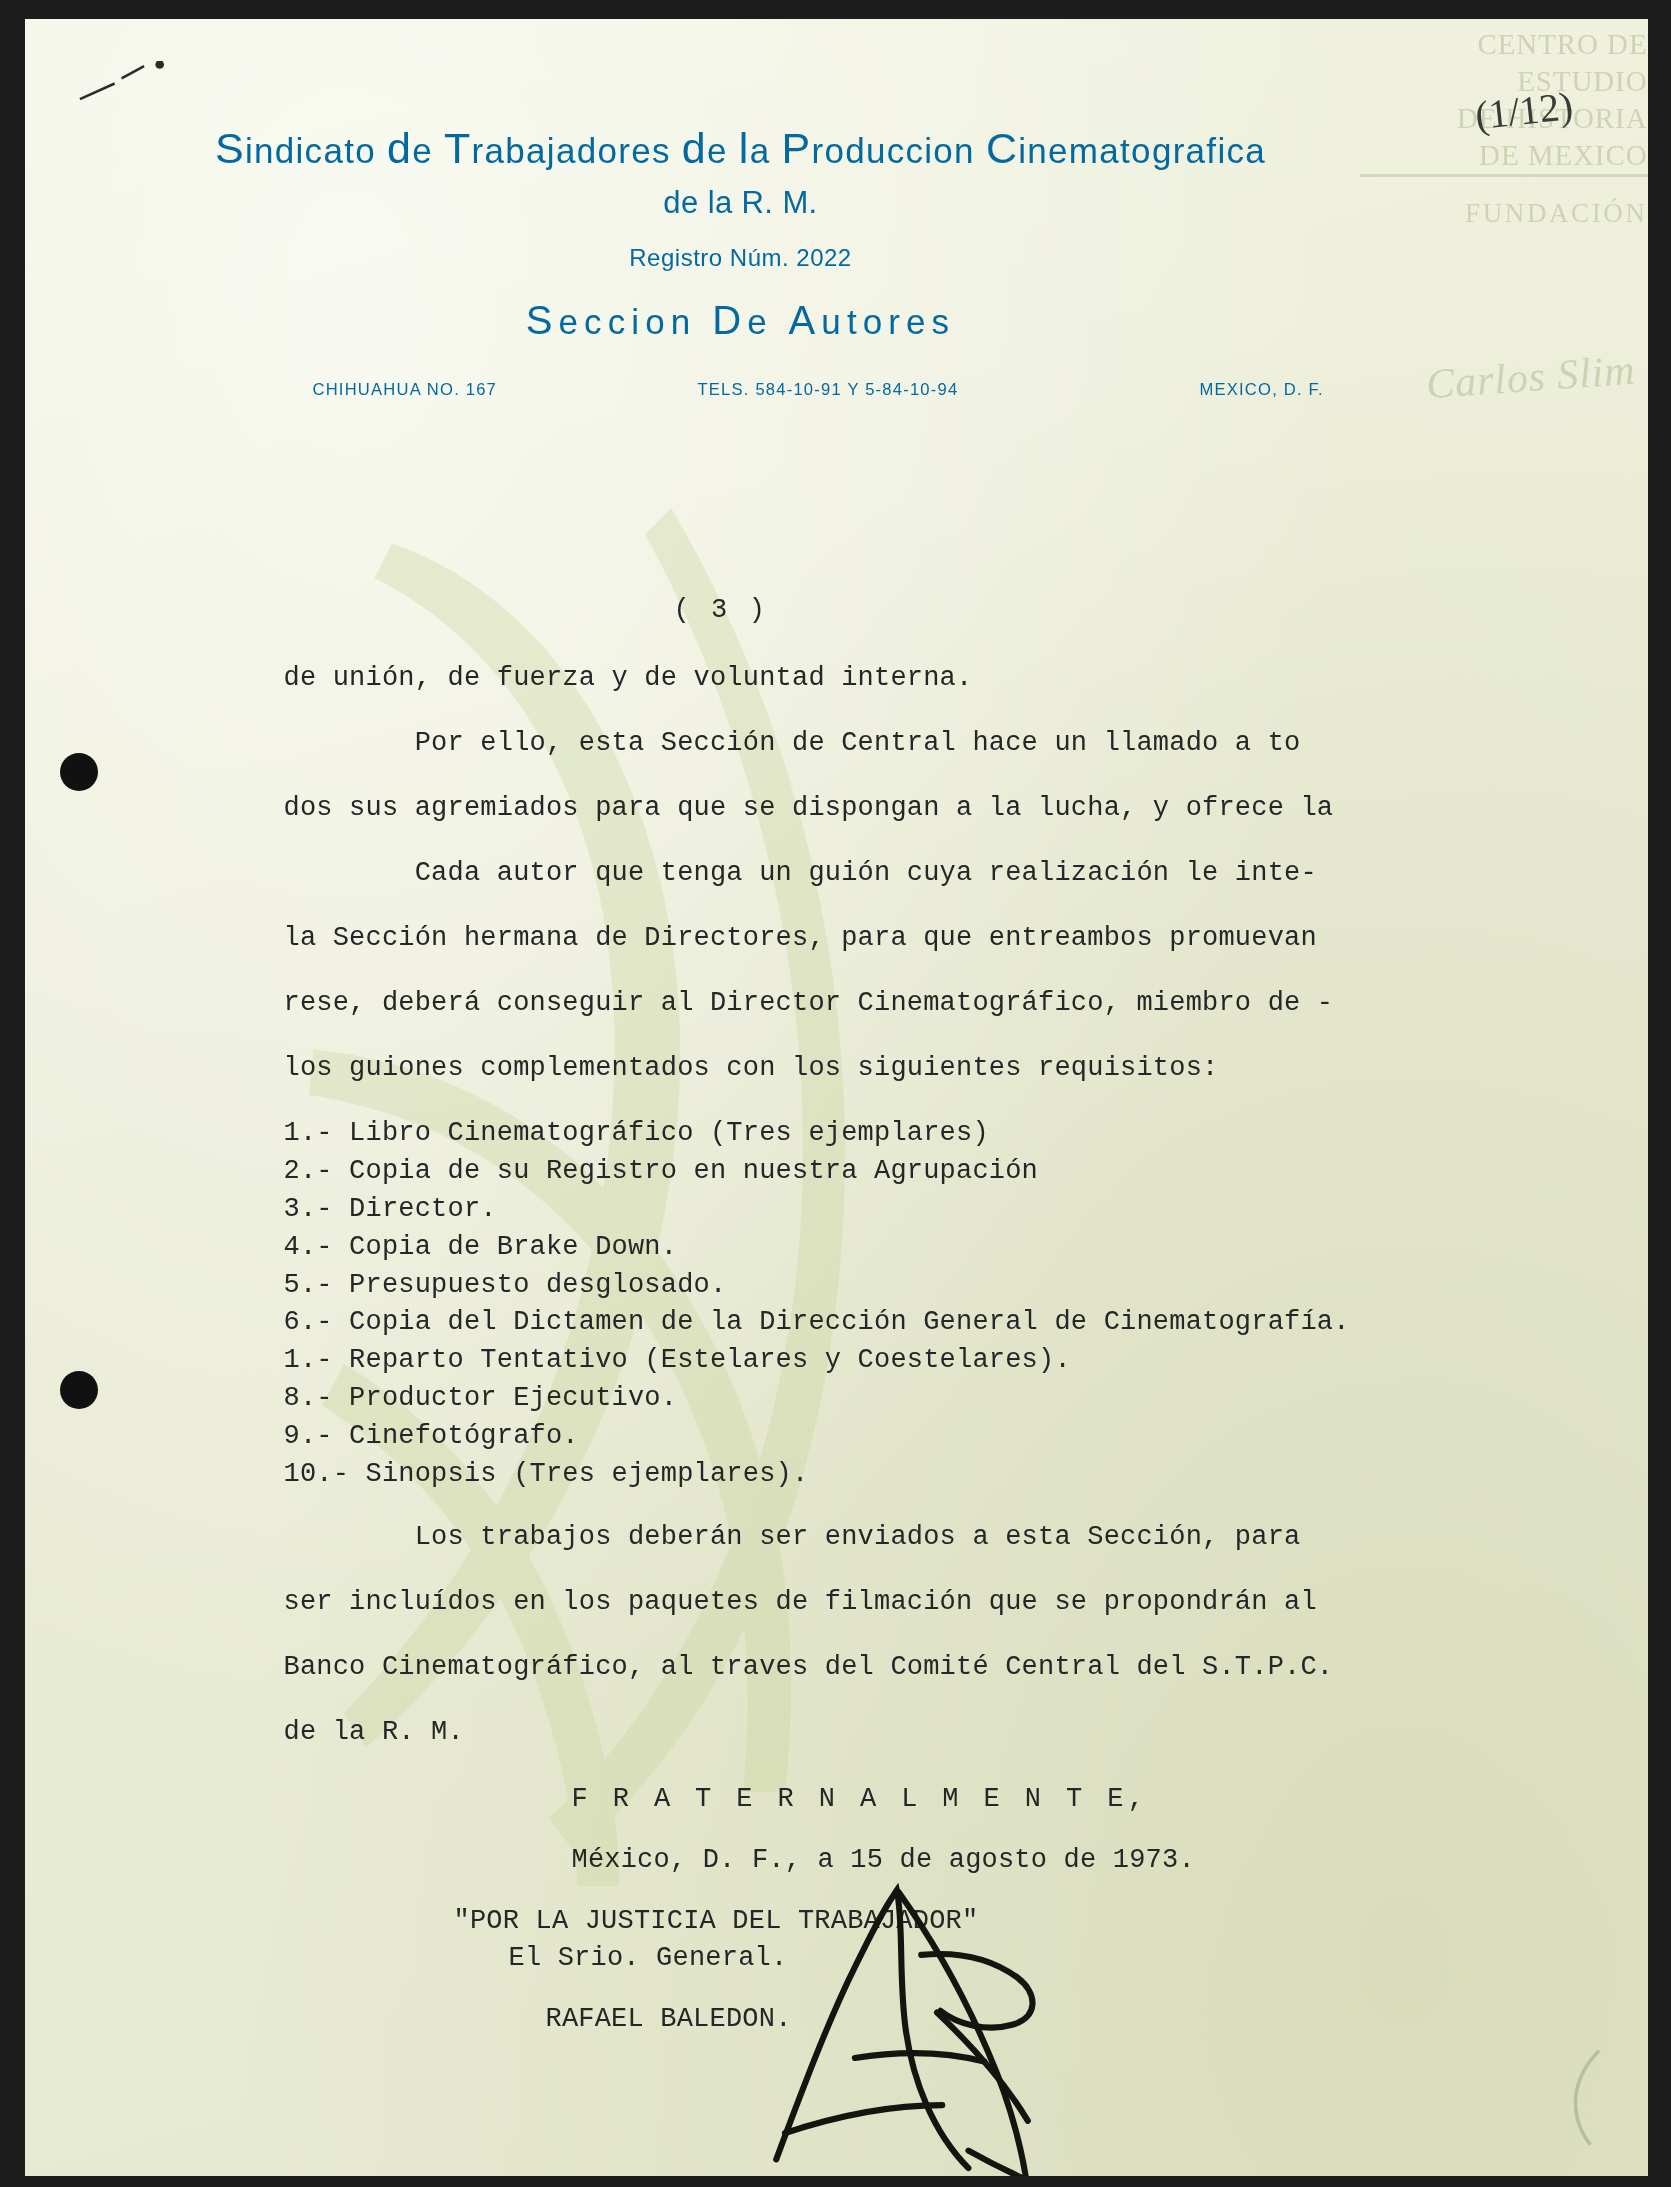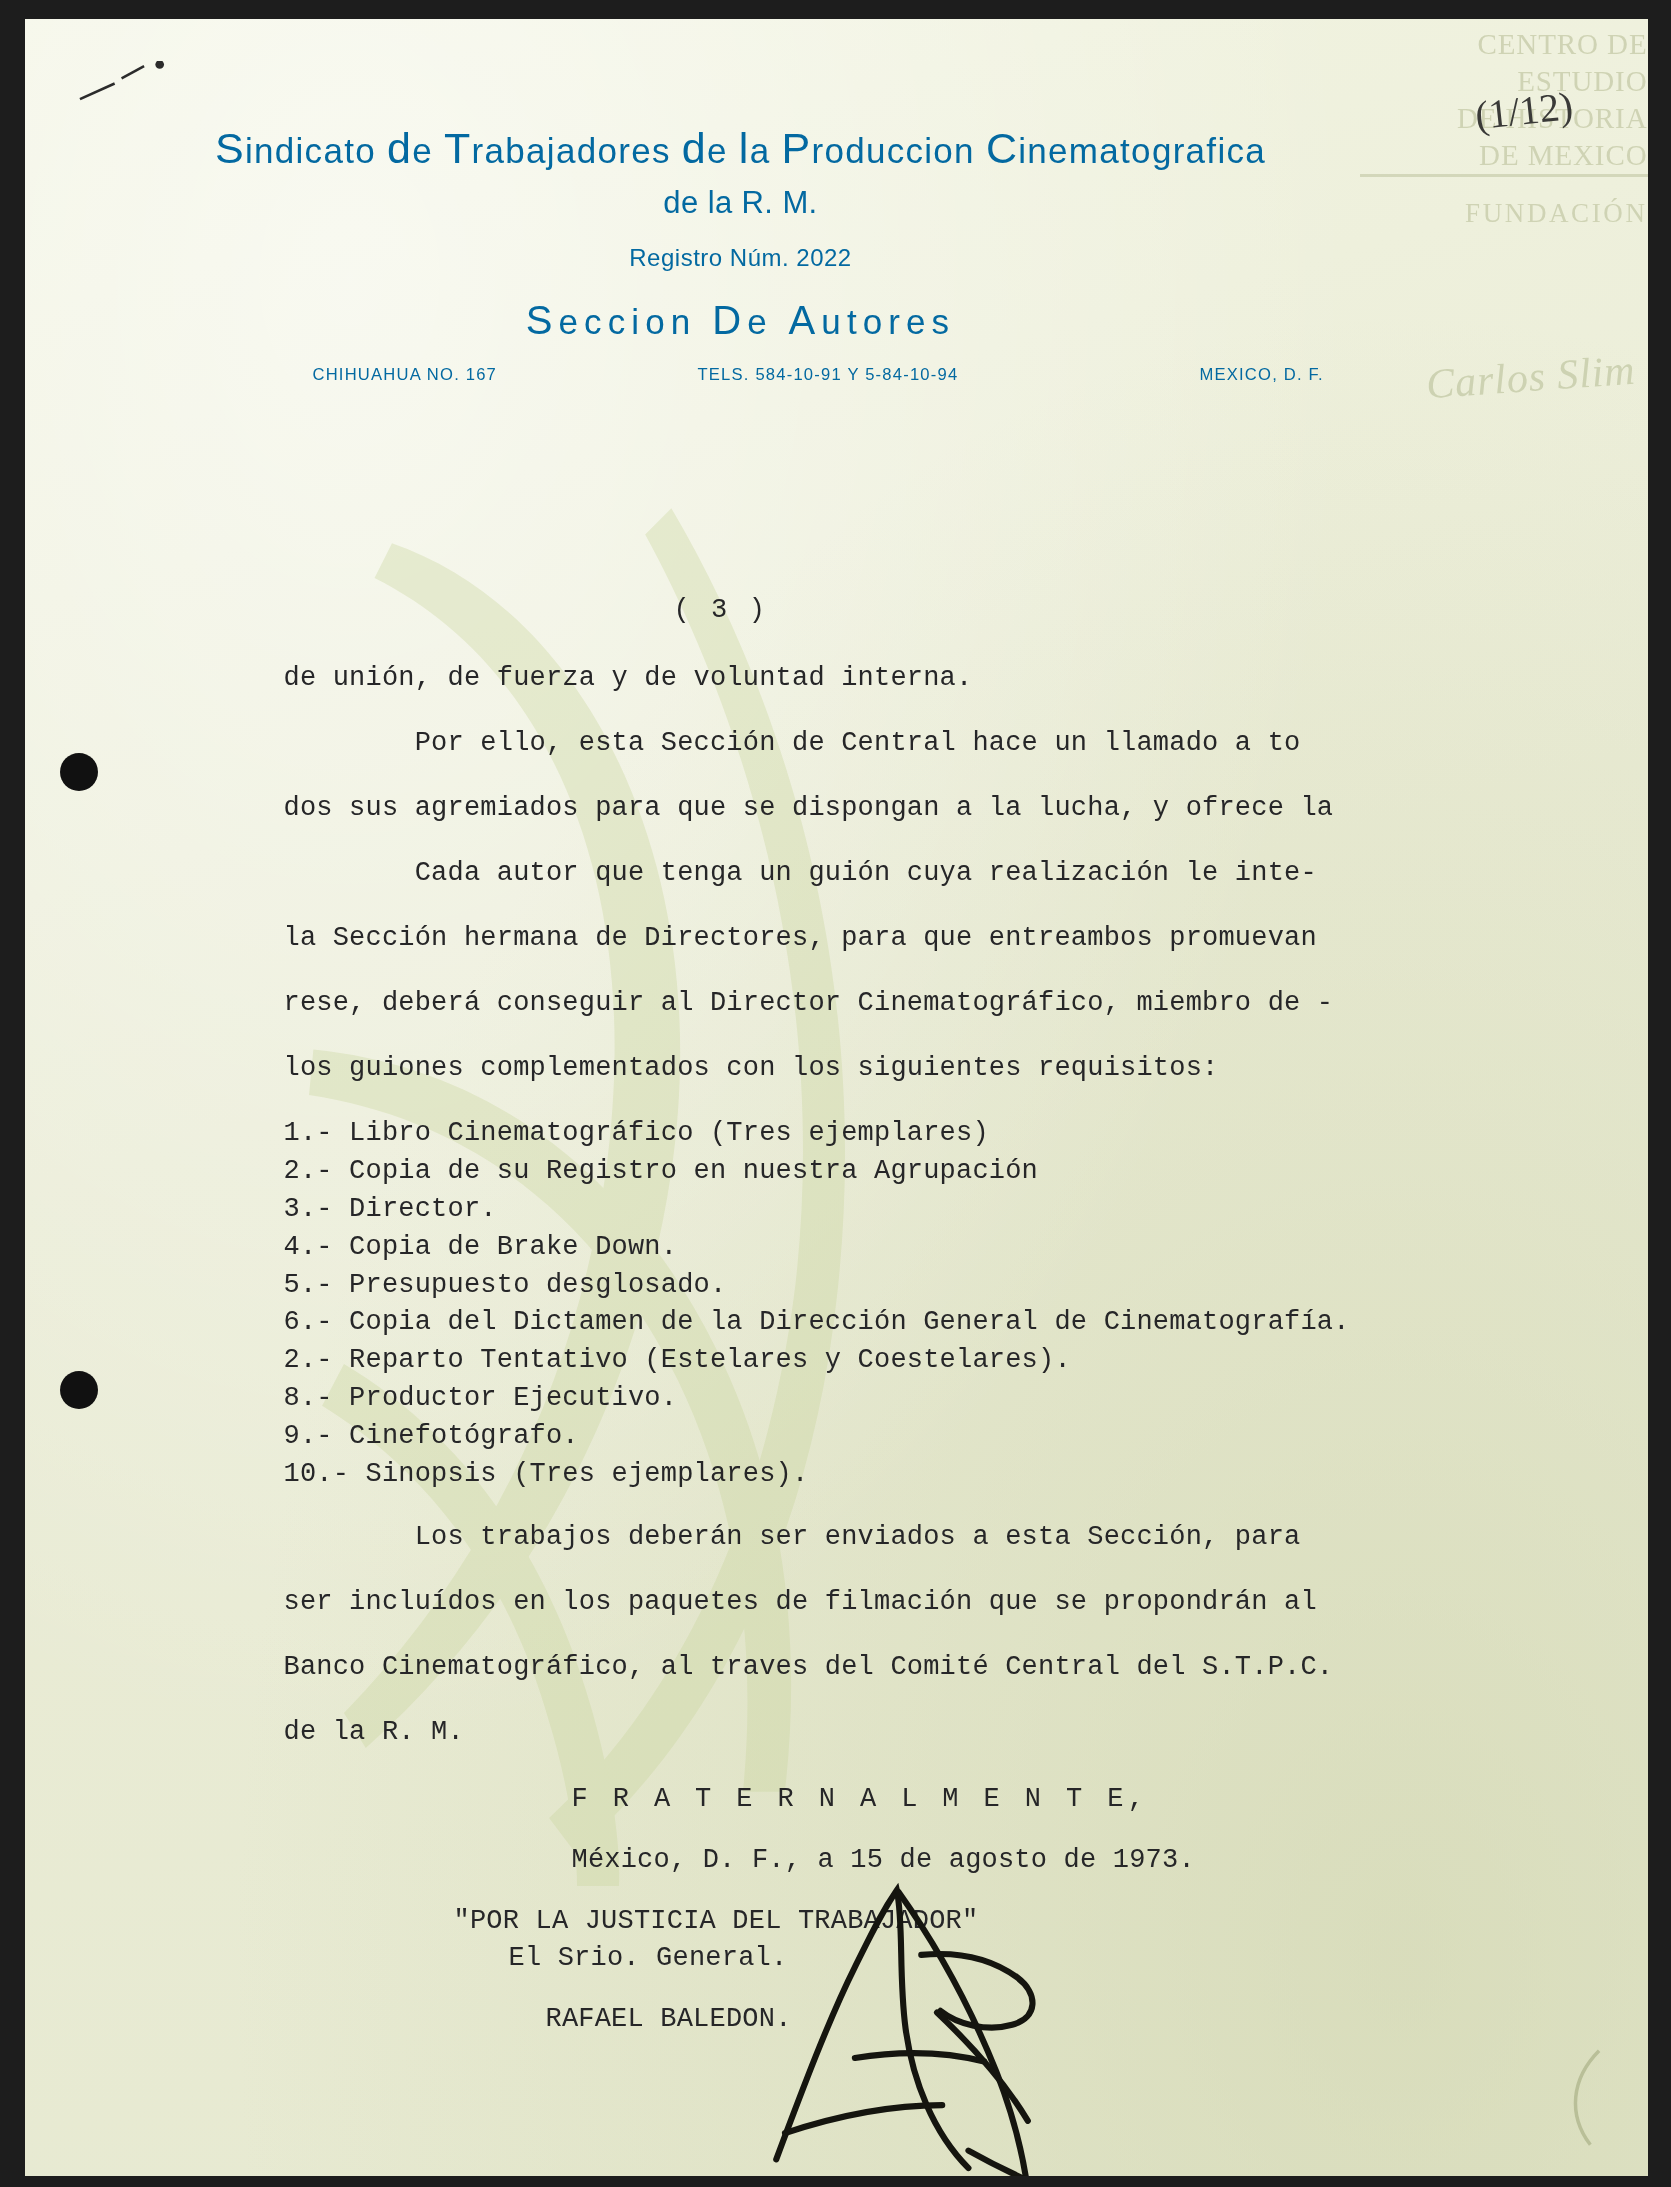--- a/index.html
+++ b/index.html
@@ -114,21 +114,21 @@
     letter-spacing: 0.5px;
   }
   .lh-4 {
     font-size: 35px;
     margin-top: 26px;
     letter-spacing: 6.1px;
   }
   .lh-4 .cap { font-size: 40px; }
   .lh-row {
     position: relative;
-    margin-top: 22px;
+    margin-top: 37px;
     height: 26px;
     font-size: 16.6px;
     letter-spacing: 1.2px;
     text-align: right;
   }
   .lh-row .a { position: absolute; left: 288px; top: 0; }
   .lh-row .b { position: absolute; left: 673px; top: 0; }
   .lh-row .c { position: absolute; left: 1175px; top: 0; }
 
   
@@ -232,21 +232,21 @@
     <div class="p-line">rese, deberá conseguir al Director Cinematográfico, miembro de -</div>
     <div class="p-line">los guiones complementados con los siguientes requisitos:</div>
 
     <div class="list">
       <div class="li">1.- Libro Cinematográfico (Tres ejemplares)</div>
       <div class="li">2.- Copia de su Registro en nuestra Agrupación</div>
       <div class="li">3.- Director.</div>
       <div class="li">4.- Copia de Brake Down.</div>
       <div class="li">5.- Presupuesto desglosado.</div>
       <div class="li">6.- Copia del Dictamen de la Dirección General de Cinematografía.</div>
-      <div class="li">2.- Reparto Tentativo (Estelares y Coestelares).</div>
+      <div class="li">1.- Reparto Tentativo (Estelares y Coestelares).</div>
       <div class="li">8.- Productor Ejecutivo.</div>
       <div class="li">9.- Cinefotógrafo.</div>
       <div class="li">10.- Sinopsis (Tres ejemplares).</div>
     </div>
 
     <div class="p-line">        Los trabajos deberán ser enviados a esta Sección, para</div>
     <div class="p-line">ser incluídos en los paquetes de filmación que se propondrán al</div>
     <div class="p-line">Banco Cinematográfico, al traves del Comité Central del S.T.P.C.</div>
     <div class="p-line">de la R. M.</div>
 

